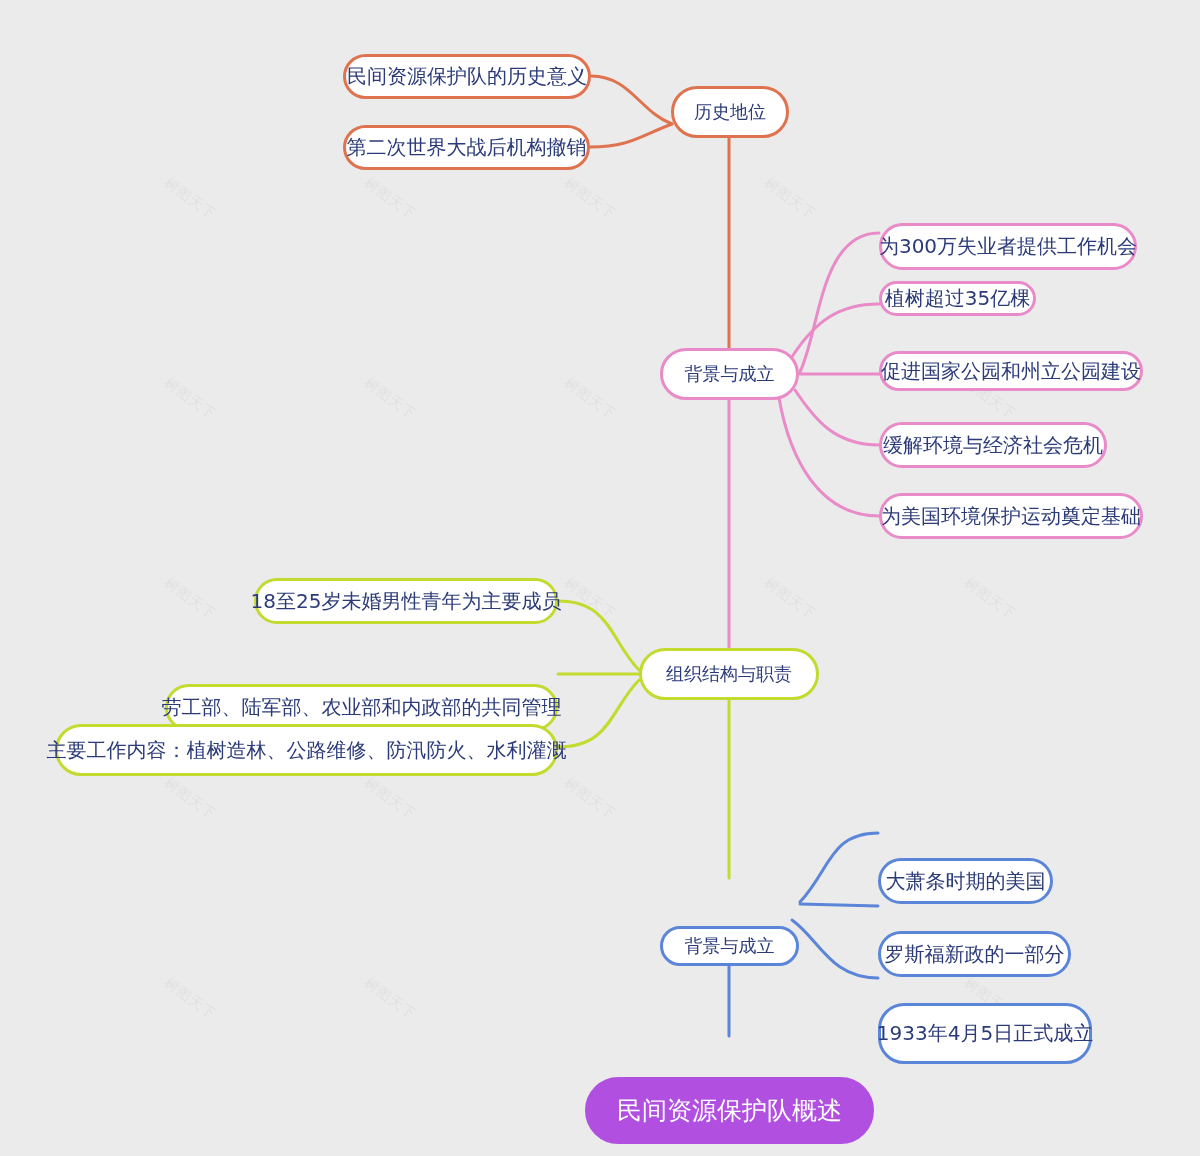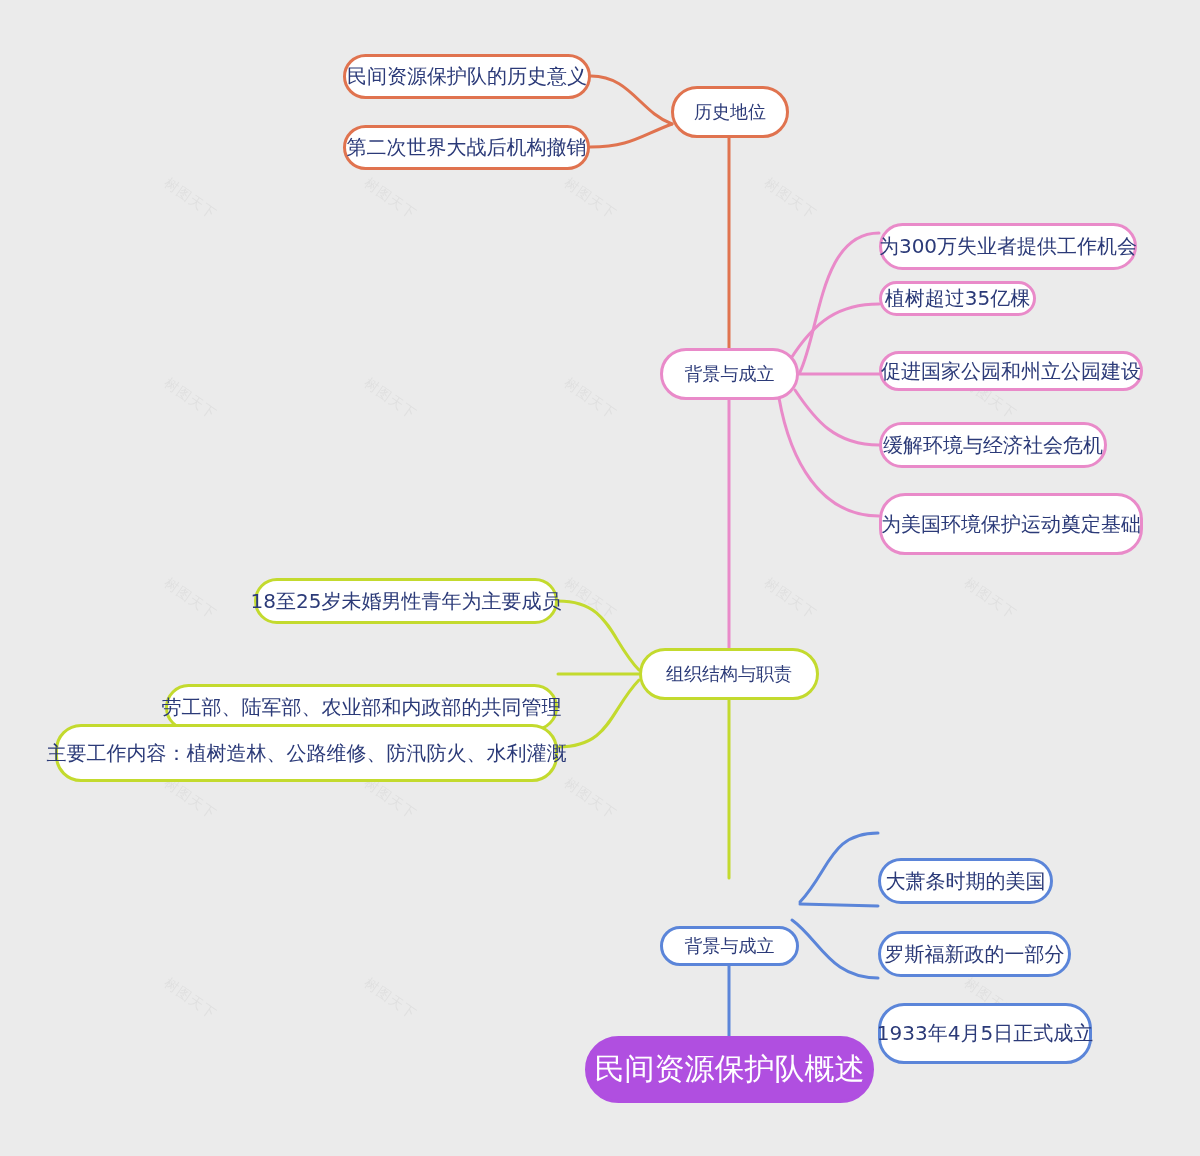--- a/index.html
+++ b/index.html
@@ -19,21 +19,21 @@
       border-radius: 26px;
       display: flex; align-items: center; justify-content: center;
       color: #2b3a78;
       white-space: nowrap;
       cursor: pointer;
     }
     .node.leaf { font-size: 20px; }
     .node.branch { font-size: 18px; }
     .node.root {
       background: #b04fe0; border-color: #b04fe0;
-      color: #ffffff; font-size: 30px; border-radius: 34px;
+      color: #ffffff; font-size: 25px; border-radius: 34px; margin-top: 41px;
     }
     .c-orange { border-color: #e0734f; }
     .c-pink { border-color: #e98ac9; }
     .c-lime { border-color: #c3da2e; }
     .c-blue { border-color: #5b85d9; margin-top: 48px; }
     .watermark {
       position: absolute; color: #dcdcdc; font-size: 14px;
       transform: rotate(35deg); opacity: 0.7; pointer-events: none;
       letter-spacing: 1px;
     }
@@ -109,34 +109,34 @@
 </div>
 <div class="node leaf c-pink" style="left:879px;top:281px;width:157px;height:35px;">
   <span>植树超过35亿棵</span>
 </div>
 <div class="node leaf c-pink" style="left:879px;top:351px;width:264px;height:40px;">
   <span>促进国家公园和州立公园建设</span>
 </div>
 <div class="node leaf c-pink" style="left:879px;top:422px;width:228px;height:46px;">
   <span>缓解环境与经济社会危机</span>
 </div>
-<div class="node leaf c-pink" style="left:879px;top:493px;width:264px;height:62px;">
+<div class="node leaf c-pink" style="left:879px;top:493px;width:264px;height:46px;">
   <span>为美国环境保护运动奠定基础</span>
 </div>
 
 <div class="node branch c-lime" style="left:639px;top:648px;width:180px;height:52px;">
   <span>组织结构与职责</span>
 </div>
 <div class="node leaf c-lime" style="left:254px;top:578px;width:304px;height:46px;text-align:center;">
   <span>18至25岁未婚男性青年为主要成员</span>
 </div>
 <div class="node leaf c-lime" style="left:165px;top:651px;width:393px;height:47px;margin-top:33px;">
   <span>劳工部、陆军部、农业部和内政部的共同管理</span>
 </div>
-<div class="node leaf c-lime" style="left:55px;top:724px;width:503px;height:58px;justify-content:center;">
+<div class="node leaf c-lime" style="left:55px;top:724px;width:503px;height:52px;justify-content:center;">
   <span>主要工作内容：植树造林、公路维修、防汛防火、水利灌溉</span>
 </div>
 
 <div class="node branch c-blue" style="left:660px;top:878px;width:139px;height:40px;">
   <span>背景与成立</span>
 </div>
 <div class="node leaf c-blue" style="left:878px;top:810px;width:175px;height:46px;">
   <span>大萧条时期的美国</span>
 </div>
 <div class="node leaf c-blue" style="left:878px;top:883px;width:193px;height:46px;">

